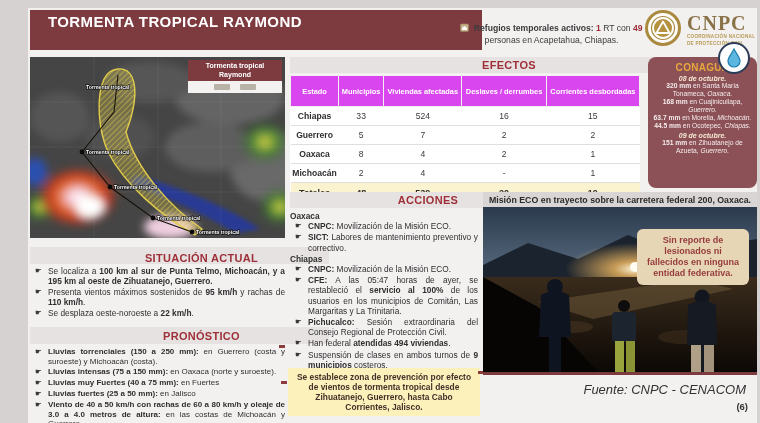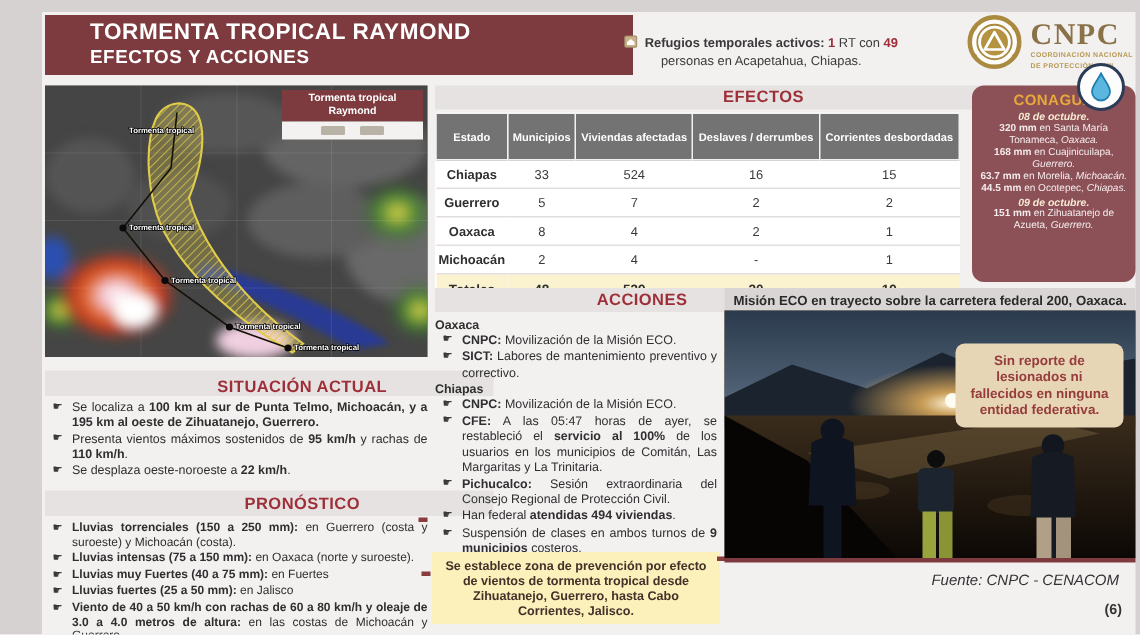--- a/index.html
+++ b/index.html
@@ -5,25 +5,25 @@
   html,body{margin:0;padding:0;}
   body{width:760px;height:423px;position:relative;overflow:hidden;
        background:#f3f0f0;font-family:"Liberation Sans","DejaVu Sans",sans-serif;color:#2f2f2f;}
   .b{font-weight:700}.it{font-style:italic}
   
   .strip{position:absolute;background:#d6d2d2;}
   #strip-top{left:0;top:0;width:760px;height:8px;}
   #strip-left{left:0;top:0;width:28px;height:423px;}
   #strip-right{right:0;top:0;width:3px;height:423px;}
   
-  .title-block{position:absolute;left:30px;top:10px;width:392px;height:40px;
-    background:#7d3b40;color:#fff;padding:3px 0 0 30px;box-sizing:border-box;}
+  .title-block{position:absolute;left:30px;top:10px;width:452px;height:40px;
+    background:#7d3b40;color:#fff;padding:3px 0 0 18px;box-sizing:border-box;}
   .title-l1{font-size:15px;font-weight:700;letter-spacing:.4px;line-height:18px;}
   .title-l2{font-size:12.5px;font-weight:700;letter-spacing:.4px;line-height:15px;}
-  .refugios{position:absolute;left:400px;top:23px;width:215px;text-align:center;
+  .refugios{position:absolute;left:444px;top:23px;width:215px;text-align:center;
     font-size:8.6px;line-height:11px;color:#3a3a3a;}
   .cnpc{position:absolute;left:644px;top:8px;width:112px;height:44px;display:flex;align-items:center;gap:5px;}
   .cnpc-text{line-height:1;}
   .cnpc-name{font-family:"Liberation Serif","DejaVu Serif",serif;font-size:20px;font-weight:700;color:#8a7248;letter-spacing:1px;}
   .cnpc-sub{font-size:4.6px;color:#b89a55;font-weight:700;letter-spacing:.3px;margin-top:2px;}
   
   .map{position:absolute;left:30px;top:57px;width:255px;height:181px;background:#3f3f3f;overflow:hidden;}
   .map svg{display:block}
   .map-legend{position:absolute;top:3px;right:3px;width:94px;}
   .map-legend-head{background:#7d3b40;color:#fff;text-align:center;font-size:7px;font-weight:700;line-height:8.5px;padding:2px 0;}
@@ -36,21 +36,21 @@
   
   .blist{position:absolute;box-sizing:border-box;}
   .brow{display:flex;margin:0 0 1px 0;}
   .bullet{flex:0 0 13px;padding-left:5px;font-size:7.5px;color:#3a3a3a;line-height:10px;}
   .btext{flex:1;text-align:justify;}
   #situacion-list{left:30px;top:266px;width:255px;font-size:8.3px;line-height:10px;}
   #pronostico-list{left:30px;top:347px;width:255px;font-size:8px;line-height:9.5px;}
   
   .efectos-wrap{position:absolute;left:290px;top:75px;width:350px;background:#fff;}
   table{border-collapse:collapse;width:100%;}
-  thead th{background:#737373;color:#fff;font-size:7.4px;font-weight:700;height:28px;
+  thead th{background:#d946ef;color:#fff;font-size:7.4px;font-weight:700;height:28px;
     border:1px solid #f3f0f0;padding:1px 2px;}
   tbody td{font-size:8.6px;text-align:center;height:16px;border-bottom:1px solid #e2dede;color:#3a3a3a;}
   tbody td.estado{font-weight:700;color:#2f2f2f;}
   tr.totals td{background:#fbf2cf;font-weight:700;font-size:9px;height:18px;color:#2f2f2f;}
   
   .conagua{position:absolute;left:648px;top:57px;width:109px;height:131px;background:#8c5057;border-radius:8px;
     box-sizing:border-box;padding:5px 5px 4px;text-align:center;color:#f4ecec;}
   .con-title{color:#e8a93c;font-weight:700;font-size:10px;letter-spacing:.3px;margin-bottom:1px;}
   .con-date{font-weight:700;font-style:italic;font-size:7px;color:#f7ead2;margin-top:2px;}
   .con-line{font-size:6.7px;line-height:8px;}
@@ -62,33 +62,32 @@
   .yellow-note{position:absolute;left:288px;top:368px;width:192px;background:#fcf0bb;box-sizing:border-box;
     padding:4px 6px;font-size:8.4px;line-height:10px;text-align:center;color:#43322a;}
   .dash{position:absolute;background:#8a3b3b;}
   
   .photo-block{position:absolute;left:483px;top:192px;width:274px;height:183px;border-bottom:3px solid #7d3b40;box-sizing:border-box;}
   .photo-caption{background:#d9d5d5;height:15px;display:flex;align-items:center;justify-content:center;
     font-size:8.8px;font-weight:700;color:#2a2a2a;}
   .photo-canvas{position:relative;width:274px;height:165px;overflow:hidden;background:#0a0806;}
   .tan-box{position:absolute;right:8px;top:22px;width:112px;background:#e7d6b6;border-radius:6px;
     padding:6px 6px;font-size:9px;line-height:11px;font-weight:700;color:#963c3c;text-align:center;box-sizing:border-box;margin-left:32px;}
-  .fuente{position:absolute;right:14px;top:382px;font-size:10px;font-style:italic;color:#333;}
+  .fuente{position:absolute;right:14px;top:382px;font-size:13px;font-style:italic;color:#333;}
   .page-num{position:absolute;right:12px;top:401px;font-size:9.5px;font-weight:700;color:#333;}
 </style>
 </head>
 <body>
 
 <div class="strip" id="strip-top"></div>
 <div class="strip" id="strip-left"></div>
 <div class="strip" id="strip-right"></div>
 
 <div class="title-block">
   <div class="title-l1">TORMENTA TROPICAL RAYMOND</div>
-  <div class="title-l2">EFECTOS Y ACCIONES</div>
 </div>
 
 <div class="refugios">
   <span style="vertical-align:-1px;margin-right:2px;">
     <svg width="9" height="9" viewBox="0 0 9 9">
         <rect x="0.5" y="1" width="8" height="7.5" rx="1" fill="#c9b28a" stroke="#9a8560" stroke-width="0.7"></rect>
         <path d="M2 5 L4.5 3 L7 5 L7 7 L2 7 Z" fill="#fff"></path>
       </svg>
   </span><span><span class="b">Refugios temporales activos: </span><span class="b" style="color: rgb(158, 47, 56);">1</span><span> RT con </span><span class="b" style="color: rgb(158, 47, 56);">49</span><span> personas en Acapetahua, Chiapas.</span></span>
 </div>

